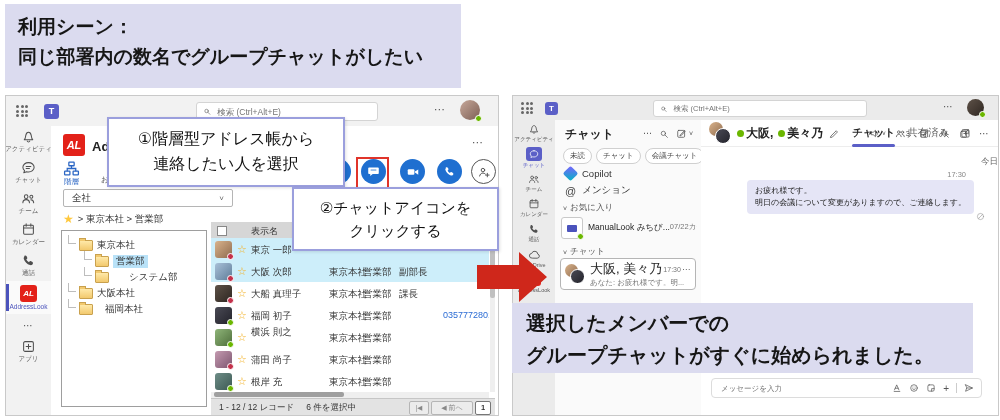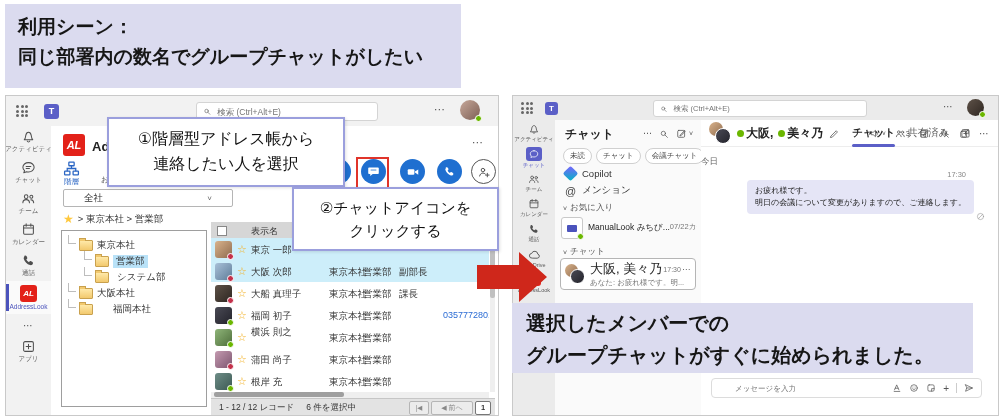--- a/index.html
+++ b/index.html
@@ -180,21 +180,21 @@
           </svg>
       </div>
       <div class="abs" style="left:420px;top:33px;width:25px;height:25px;border-radius:50%;border:1px solid #555;background:#fff;display:flex;align-items:center;justify-content:center;box-sizing:border-box">
         <svg width="14" height="14" viewBox="0 0 16 16" class="ic">
             <circle cx="6.8" cy="5.8" r="2"></circle>
             <path d="M3 12.6c.3-2 1.9-3.4 3.8-3.4 1 0 1.9.4 2.6 1"></path>
             <path d="M11.8 9.5v4M9.8 11.5h4"></path>
           </svg>
       </div>
 
-      <div class="abs" style="left:12px;top:63px;width:170px;height:18px;border:1px solid #b5b5b5;border-radius:2px;display:flex;align-items:center;justify-content:space-between;padding:0 20px;box-sizing:border-box">
+      <div class="abs" style="left:12px;top:63px;width:170px;height:18px;border:1px solid #b5b5b5;border-radius:2px;display:flex;align-items:center;justify-content:space-between;padding:0 8px;box-sizing:border-box">
         <span style="font-size:9.5px;color:#333">全社</span>
         <span style="font-size:8px;color:#666">˅</span>
       </div>
 
       <div class="abs" style="left:12px;top:86px;display:flex;align-items:center;gap:4px">
         <span style="color:#ffc83d;font-size:12px">★</span>
         <span style="font-size:9.5px;color:#333">&gt; 東京本社 &gt; 営業部</span>
       </div>
 
       <div class="abs" style="left:10px;top:104px;width:146px;height:177px;border:1px solid #9e9e9e;padding:6px 0 0 6px;box-sizing:border-box;overflow:hidden">
@@ -204,31 +204,31 @@
             <span style="margin-left:4px">東京本社</span>
           </div>
         <div class="trw" style="padding-left:16px">
             <i class="conn"></i>
             <i class="folder"></i>
             <span style="margin-left:4px;background:#b9e2f8;padding:0 3px">営業部</span>
           </div>
         <div class="trw" style="padding-left:16px">
             <i class="conn"></i>
             <i class="folder"></i>
-            <span style="margin-left:8px">システム部</span>
+            <span style="margin-left:20px">システム部</span>
           </div>
         <div class="trw">
             <i class="conn"></i>
             <i class="folder"></i>
             <span style="margin-left:4px">大阪本社</span>
           </div>
         <div class="trw">
             <i class="conn"></i>
             <i class="folder"></i>
-            <span style="margin-left:20px">福岡本社</span>
+            <span style="margin-left:12px">福岡本社</span>
           </div>
       </div>
 
       <div class="abs" style="left:160px;top:96px;width:284px;height:176px;overflow:hidden">
         <div class="abs" style="left:0;top:0;right:6px;height:16px;background:#d6d6d6;border-bottom:1px solid #bdbdbd">
           <span class="abs" style="left:6px;top:4px;width:8px;height:8px;background:#fff;border:1px solid #888"></span>
           <span class="cell" style="left:40px;top:3px;font-weight:normal;font-size:9px">表示名</span>
         </div>
 
         <div class="trow sel" style="top:16px">
@@ -517,33 +517,33 @@
           <span class="hic">
               <svg width="11" height="11" viewBox="0 0 16 16" class="ic">
                 <rect x="2.5" y="5" width="8.5" height="8.5" rx="1"></rect>
                 <path d="M7.5 2.5h6v6M13.5 2.5L8.8 7.2"></path>
               </svg>
             </span>
           <span class="dots" style="font-size:10px">⋯</span>
         </span>
       </div>
 
-      <div style="position:absolute;left:0;top:36px;right:0;text-align:left;font-size:8.5px;color:#666">今日</div>
+      <div style="position:absolute;left:0;top:36px;right:0;text-align:right;font-size:8.5px;color:#666">今日</div>
       <div style="position:absolute;right:32px;top:50px;font-size:7.5px;color:#888">17:30</div>
       <div style="position:absolute;right:24px;top:60px;max-width:220px;background:#e5e5f6;border-radius:4px;padding:5px 8px;font-size:8px;color:#222;line-height:1.5">
         <div>お疲れ様です。</div>
         <div>明日の会議について変更がありますので、ご連絡します。</div>
       </div>
       <svg width="9" height="9" viewBox="0 0 16 16" class="ic" style="position:absolute;right:13px;top:92px;stroke:#999">
           <circle cx="8" cy="8" r="5.5"></circle>
           <path d="M4.5 11.5l7-7"></path>
         </svg>
 
       <div style="position:absolute;left:10px;right:16px;top:258px;height:18px;border:1px solid #dcdcdc;border-radius:4px;background:#fff;display:flex;align-items:center">
-        <input style="border: none; outline: none; font-size: 7.5px; color: rgb(85, 85, 85); flex: 1 1 0%; margin-left: 21px; background: transparent; font-family: inherit;" placeholder="メッセージを入力">
+        <input style="border: none; outline: none; font-size: 7.5px; color: rgb(85, 85, 85); flex: 1 1 0%; margin-left: 7px; background: transparent; font-family: inherit;" placeholder="メッセージを入力">
         <span style="display:flex;align-items:center;gap:7px;margin-right:7px">
           <svg width="10" height="10" viewBox="0 0 16 16" class="ic">
               <path d="M4 11L7.5 3l3.5 8M5.2 8.4h4.6"></path>
               <path d="M3.5 13.5h9"></path>
             </svg>
           <svg width="10" height="10" viewBox="0 0 16 16" class="ic">
               <circle cx="8" cy="8" r="5.3"></circle>
               <path d="M5.8 9.5a3 3 0 0 0 4.4 0"></path>
               <path d="M6.2 6.4h.1M9.7 6.4h.1"></path>
             </svg>

